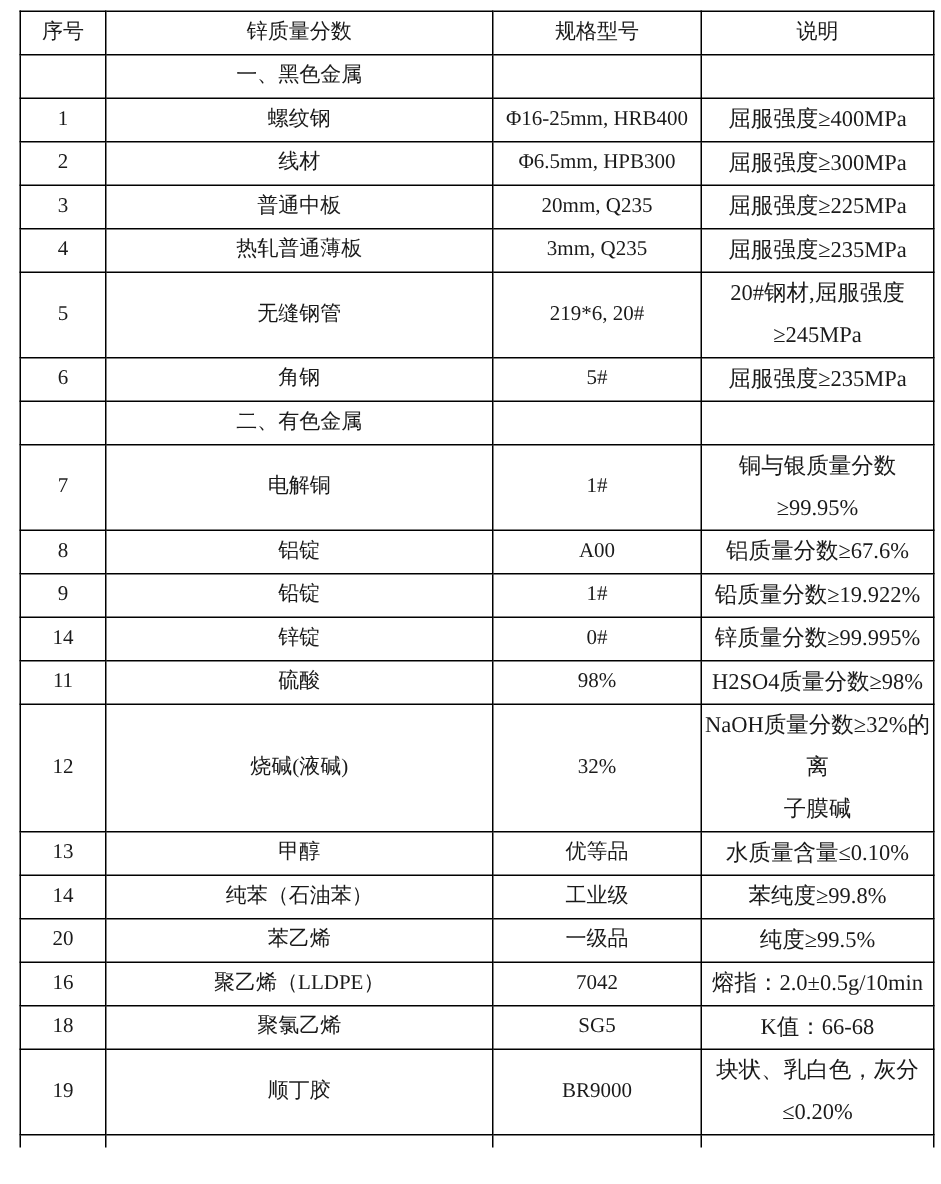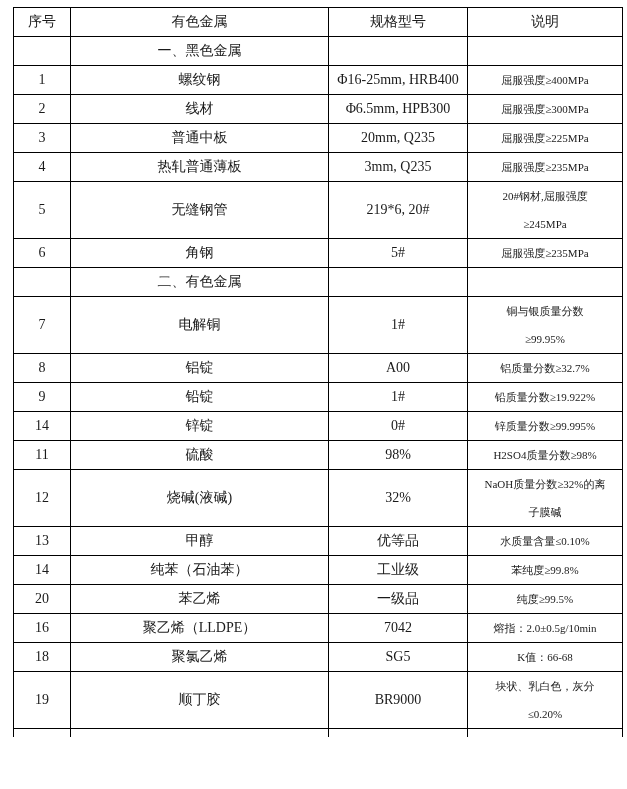--- a/index.html
+++ b/index.html
@@ -30,42 +30,42 @@
     font-weight: normal;
     line-height: 28px;
     padding: 0 2px;
     overflow: hidden;
   }
   thead tr { height: 28px; }
   tbody tr { height: 29px; }
   tbody tr.tall { height: 57px; }
   td.desc {
     white-space: pre-line;
-    font-size: 11px;
+    font-size: 15px;
     line-height: 28px;
     padding: 0 1px;
   }
   tbody tr.partial { height: 8px; }
   tbody tr.partial td { border-bottom: none; }
 </style>
 </head>
 <body>
 
 <div class="page">
   <table class="product-table">
     <colgroup>
       <col style="width:57px">
       <col style="width:258px">
       <col style="width:139px">
       <col style="width:155px">
     </colgroup>
     <thead>
       <tr>
         <th>序号</th>
-        <th>有色金属</th>
+        <th>锌质量分数</th>
         <th>规格型号</th>
         <th>说明</th>
       </tr>
     </thead>
     <tbody>
         <tr>
           <td></td>
           <td>一、黑色金属</td>
           <td></td>
           <td></td>
@@ -117,21 +117,21 @@
           <td>7</td>
           <td>电解铜</td>
           <td>1#</td>
           <td class="desc">铜与银质量分数
 ≥99.95%</td>
         </tr>
         <tr>
           <td>8</td>
           <td>铝锭</td>
           <td>A00</td>
-          <td class="desc">铝质量分数≥32.7%</td>
+          <td class="desc">铝质量分数≥67.6%</td>
         </tr>
         <tr>
           <td>9</td>
           <td>铅锭</td>
           <td>1#</td>
           <td class="desc">铅质量分数≥19.922%</td>
         </tr>
         <tr>
           <td>14</td>
           <td>锌锭</td>

